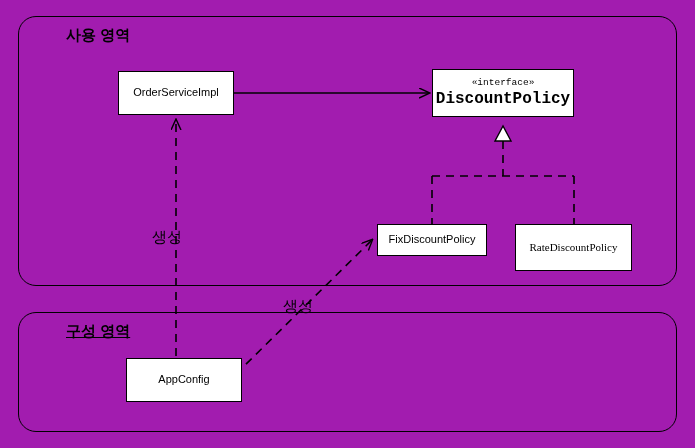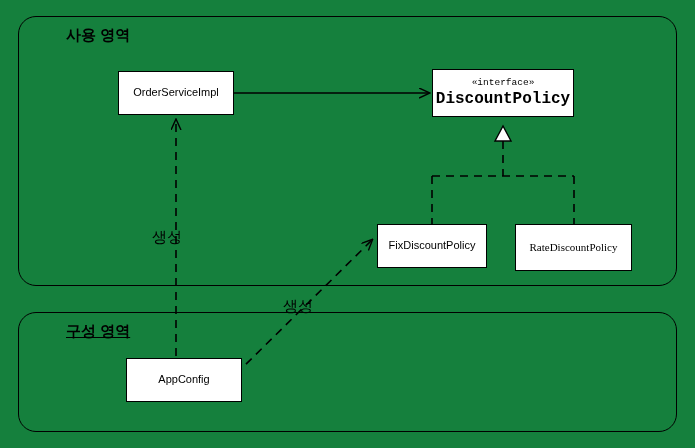--- a/index.html
+++ b/index.html
@@ -7,21 +7,21 @@
     padding: 0;
     background: #ffffff;
   }
   body {
     font-family: "Liberation Sans", sans-serif;
   }
   #canvas {
     position: relative;
     width: 695px;
     height: 448px;
-    background: #15803d;
+    background: #a21caf;
     overflow: hidden;
   }
   .region {
     position: absolute;
     border: 1.6px solid #000000;
     border-radius: 18px;
     background: transparent;
     box-sizing: border-box;
   }
   .region-label {
@@ -112,21 +112,21 @@
 
   <div class="node" style="left:118px; top:71px; width:116px; height:44px;">
     <span>OrderServiceImpl</span>
   </div>
 
   <div class="node" style="left:432px; top:69px; width:142px; height:48px;font-family:Liberation Mono, monospace;">
     <span class="stereotype">«interface»</span>
     <span class="bold">DiscountPolicy</span>
   </div>
 
-  <div class="node" style="left:377px; top:224px; width:110px; height:44px;">
+  <div class="node" style="left:377px; top:224px; width:110px; height:32px;">
     <span>FixDiscountPolicy</span>
   </div>
 
   <div class="node" style="left:515px; top:224px; width:117px; height:47px;font-family:Liberation Serif, serif;">
     <span>RateDiscountPolicy</span>
   </div>
 
   <div class="node" style="left:118px; top:358px; width:116px; height:44px;margin-left:8px;">
     <span>AppConfig</span>
   </div>

